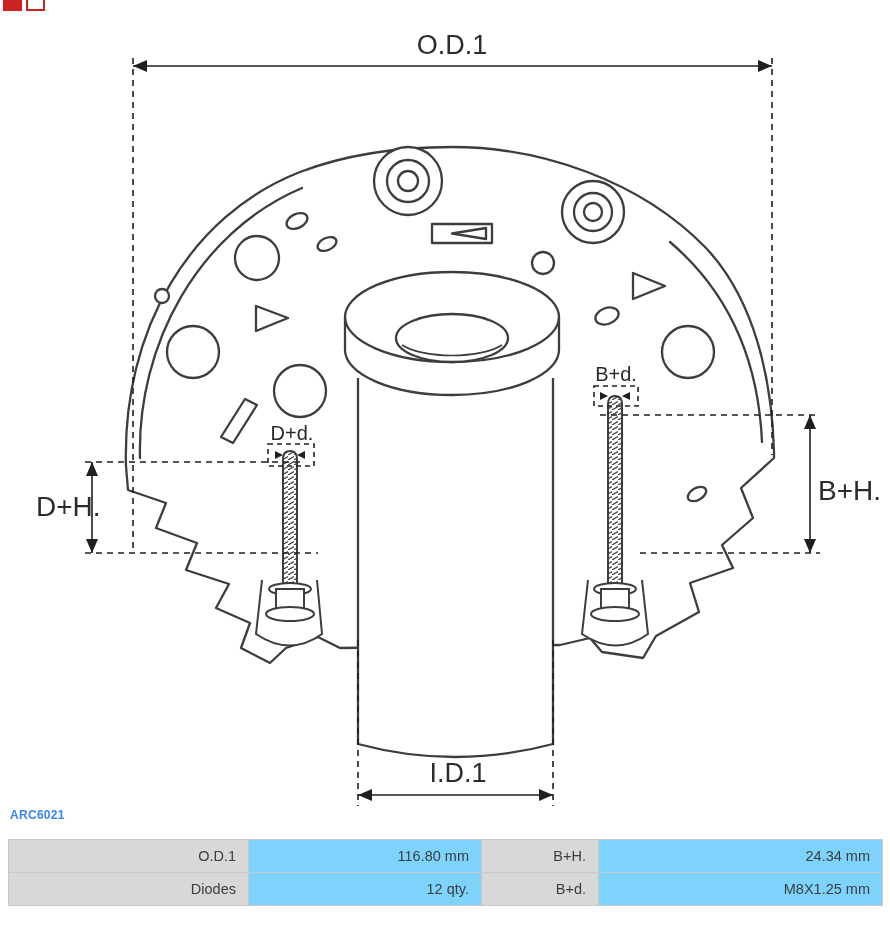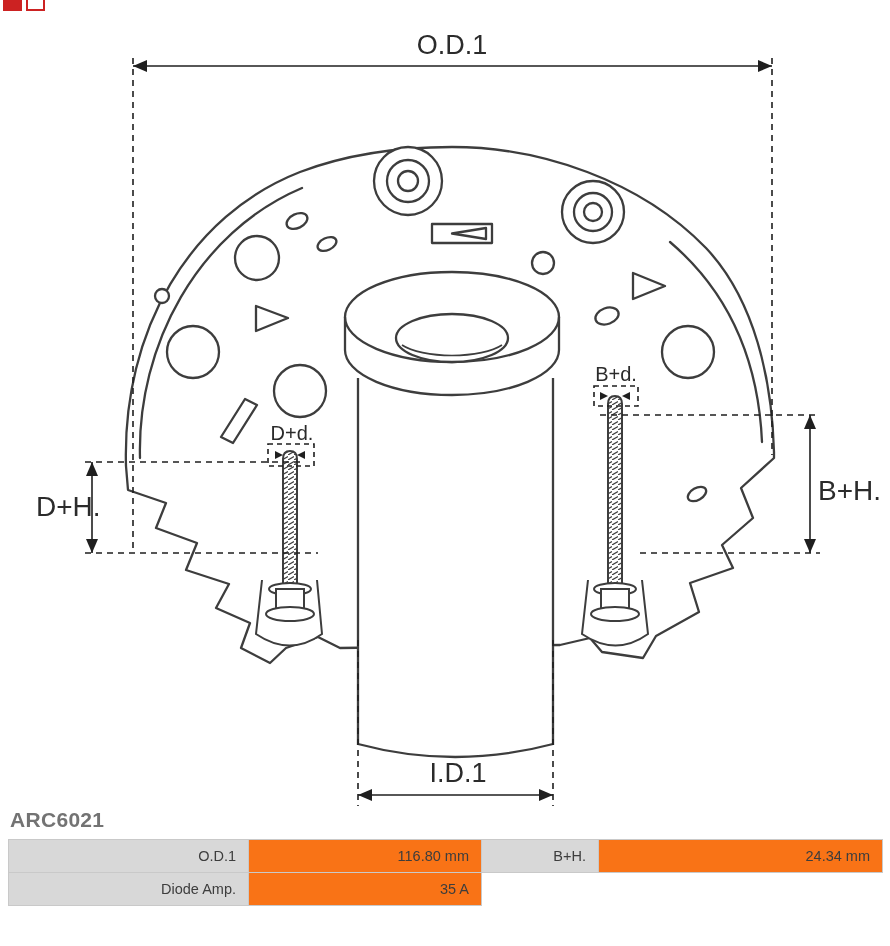--- a/index.html
+++ b/index.html
@@ -2,25 +2,25 @@
 <html><head>
 <meta charset="utf-8">
 <style>
   html,body{margin:0;padding:0;background:#ffffff;}
   body{width:890px;height:946px;overflow:hidden;font-family:"Liberation Sans",sans-serif;position:relative;}
   .logo-frag{position:absolute;top:0;left:3px;display:flex;gap:4px;}
   .logo-frag span{display:block;width:15px;height:9px;border:2px solid #cc2222;border-top:none;}
   .logo-frag span:first-child{background:#cc2222;}
   .drawing-wrap{position:absolute;top:0;left:0;width:890px;height:812px;}
   svg text{font-family:"Liberation Sans",sans-serif;fill:#2b2b2b;stroke:none;}
-  .part-number{position:absolute;top:808px;left:10px;font-size:21px;font-weight:bold;color:#737373;letter-spacing:.3px;}
+  .part-number{position:absolute;top:808px;left:10px;font-size:12px;font-weight:bold;color:#3b82f6;letter-spacing:.3px;}
   .spec-table{position:absolute;top:839px;left:8px;width:874px;border-collapse:collapse;table-layout:fixed;font-size:14.5px;color:#3d3d3d;}
   .spec-table td{border:1px solid #c9c9c9;height:32px;padding:0 12px;text-align:right;overflow:hidden;white-space:nowrap;}
   .spec-table td.lbl{background:#d8d8d8;}
-  .spec-table td.val{background:#f97316;}
+  .spec-table td.val{background:#7dd3fc;}
   .spec-table td.blank{background:#ffffff;border:none;}
 </style>
 </head>
 <body>
 
 <div class="logo-frag">
     <span></span>
     <span></span>
   </div>
 
@@ -163,19 +163,19 @@
       <col style="width:284px">
     </colgroup>
   <tbody>
     <tr>
       <td class="lbl">O.D.1</td>
       <td class="val">116.80 mm</td>
       <td class="lbl">B+H.</td>
       <td class="val">24.34 mm</td>
     </tr>
     <tr>
-      <td class="lbl">Diode Amp.</td>
-      <td class="val">35 A</td>
-      <td class="blank"></td>
-      <td class="blank"></td>
+      <td class="lbl">Diodes</td>
+      <td class="val">12 qty.</td>
+      <td class="lbl">B+d.</td>
+      <td class="val">M8X1.25 mm</td>
     </tr>
   </tbody>
 </table>
 
 </body></html>

